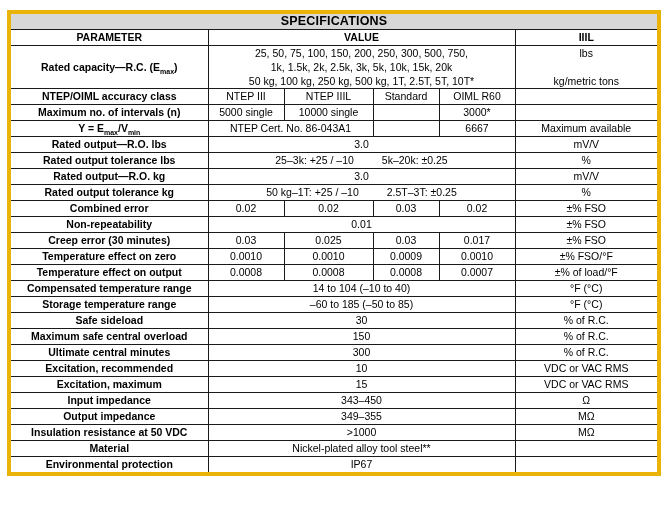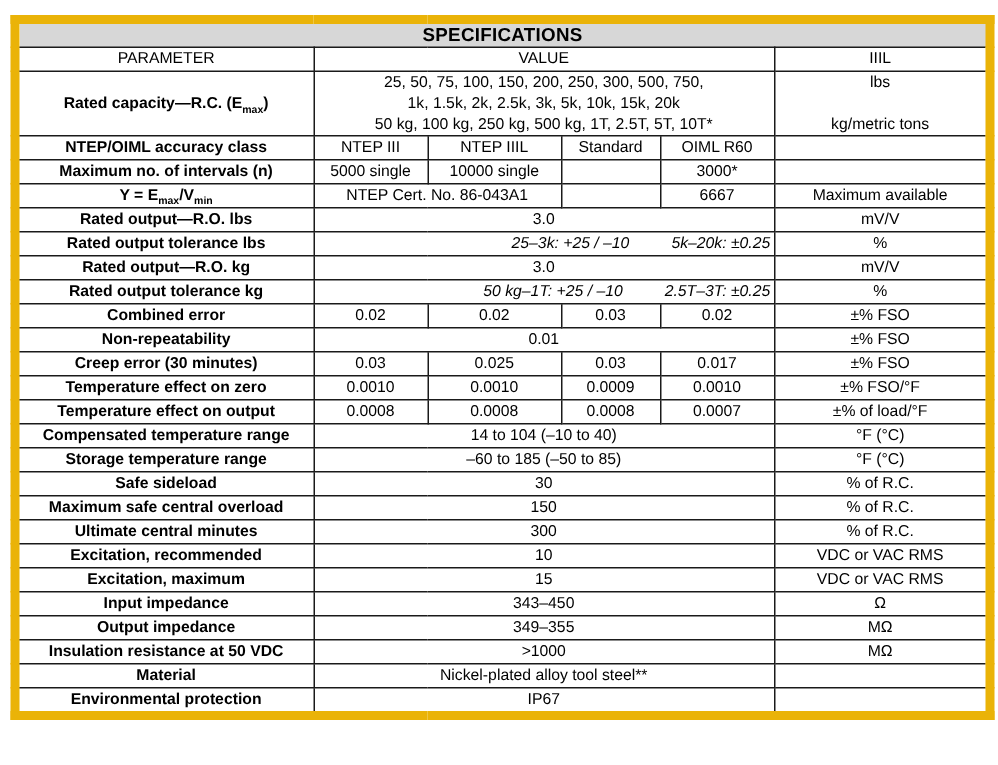--- a/index.html
+++ b/index.html
@@ -7,21 +7,21 @@
     width: 665px; height: 510px;
     background: #ffffff;
     font-family: "Liberation Sans", sans-serif;
     color: #000;
   }
   table.spec {
     border-collapse: collapse;
     table-layout: fixed;
     width: 650px;
     margin: 10px 0 0 7px;
-    border: 6px solid #eab308;
+    border: 4px solid #eab308;
     font-size: 10.5px;
     line-height: 1.15;
   }
   table.spec td {
     border: 1px solid #1a1a1a;
     height: 15px;
     padding: 0 2px;
     text-align: center;
     vertical-align: middle;
     overflow: hidden;
@@ -30,29 +30,29 @@
   td.title-cell {
     background: #d7d7d7;
     border-bottom: 2px solid #000;
     font-weight: bold;
     font-size: 12.5px;
     text-align: left;
     padding: 2px 4px 1px 5px;
     letter-spacing: 0.2px;
     height: 14px;
   }
-  td.hdr { font-weight: normal; height: 14px; }
+  td.hdr { font-weight: bold; height: 14px; }
   td.param {
     text-align: left;
     font-weight: bold;
     padding-left: 4px;
   }
   td.cap-value { height: 44px; padding: 2px; }
   .cap-line { line-height: 14px; }
-  .dual { display: flex; justify-content: flex-end; gap: 28px; font-style: italic; }
+  .dual { display: flex; justify-content: center; gap: 28px; }
   sub { font-size: 7px; line-height: 0; }
 </style>
 </head>
 <body>
 
 <table class="spec">
   <colgroup>
     <col style="width:199px">
       <col style="width:76px">
       <col style="width:89px">

